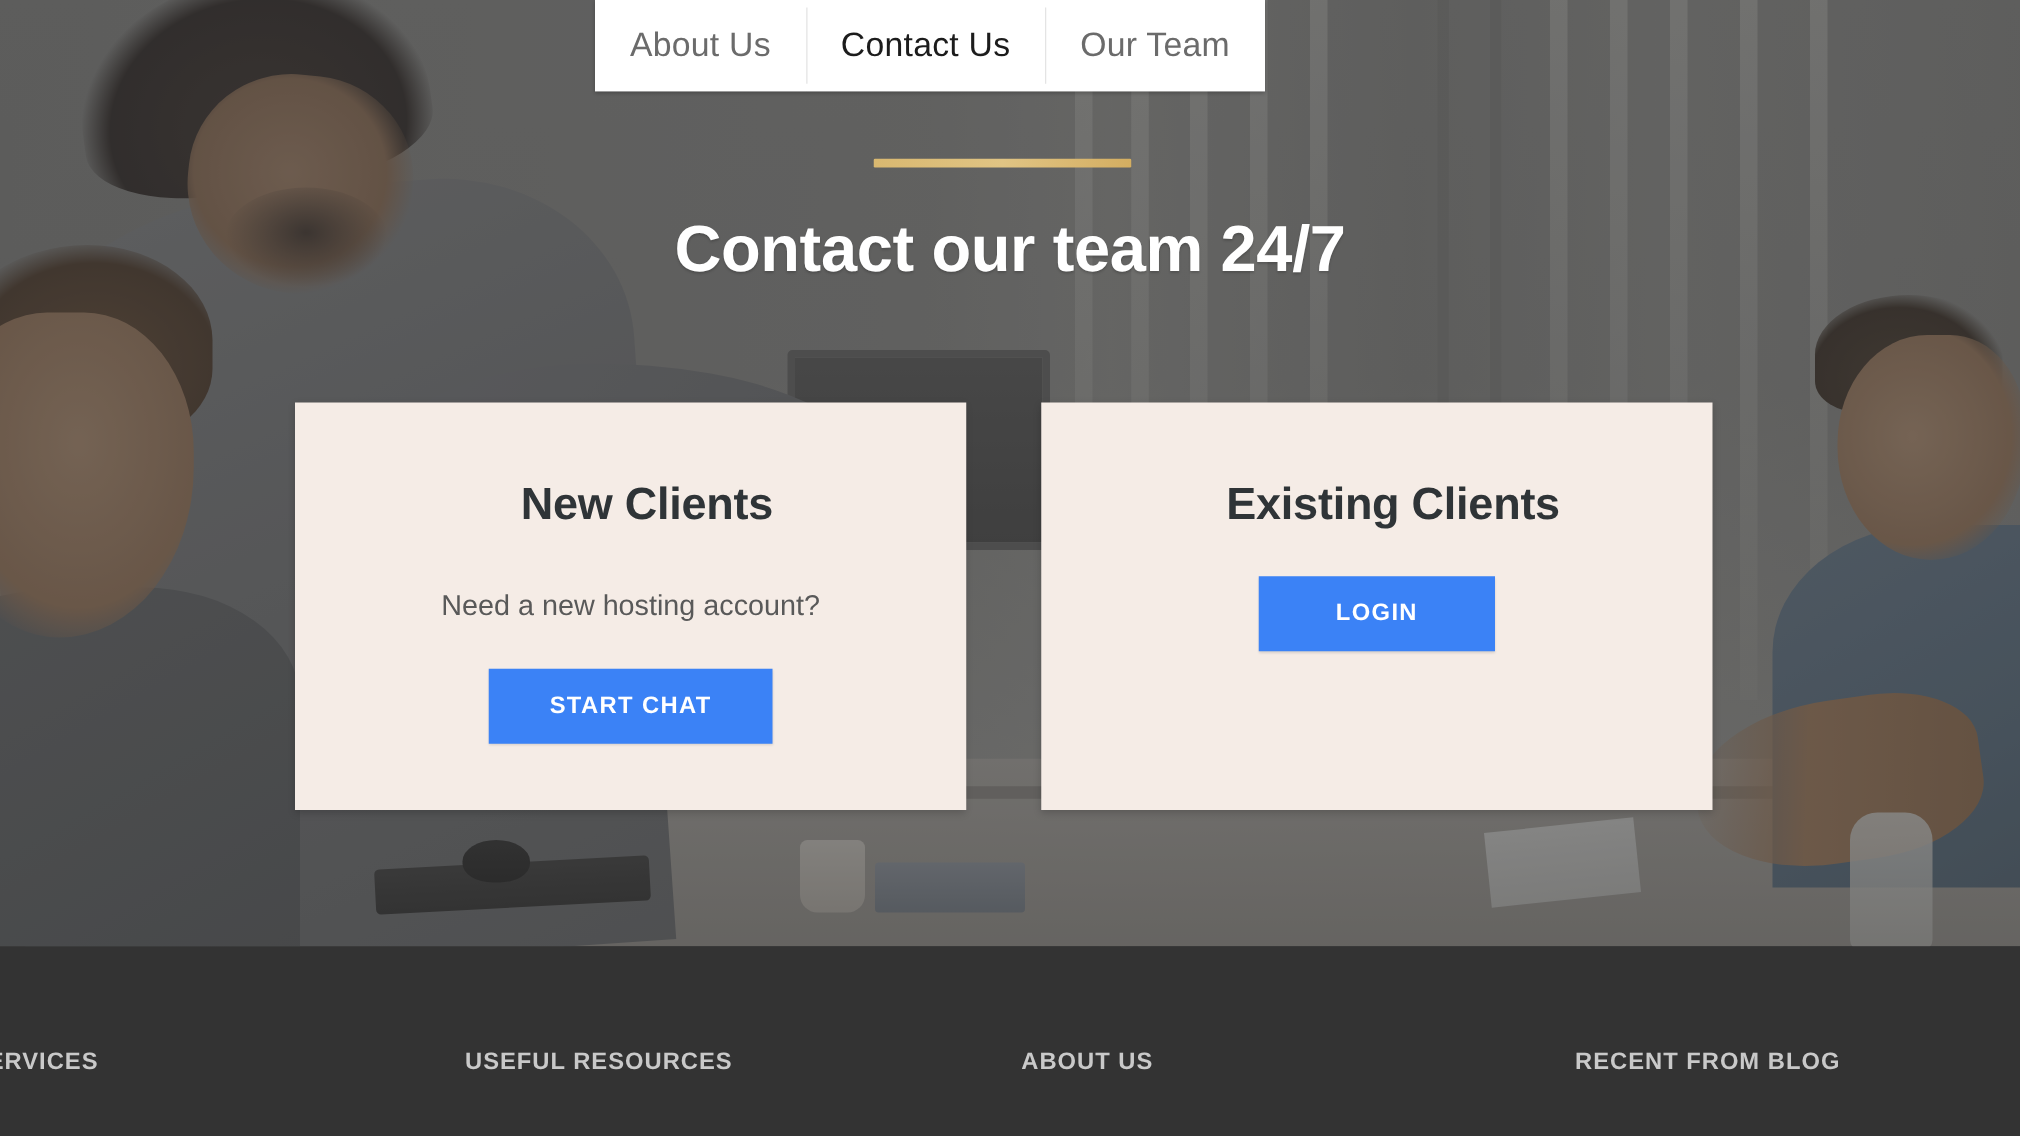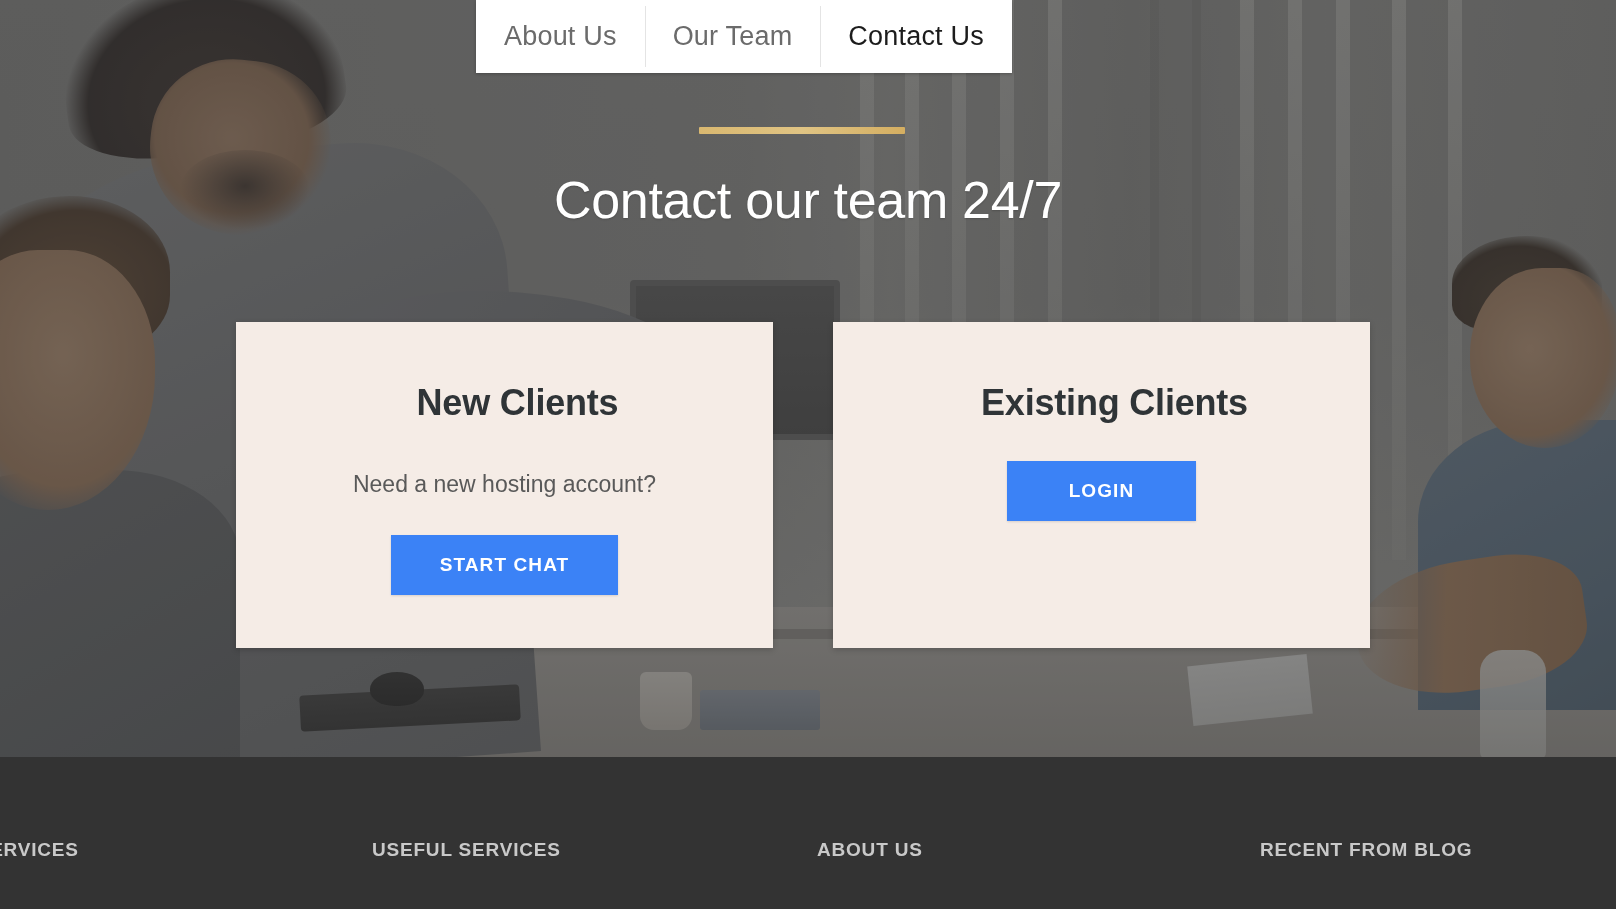--- a/index.html
+++ b/index.html
@@ -202,21 +202,21 @@
   }
   .gold-rule {
     position:absolute; left:699px; top:127px;
     width:206px; height:7px;
     background:linear-gradient(90deg,#d9b870,#e0c484 50%,#d4ae61);
     border-radius:1px;
   }
   .hero-title {
     position:absolute; left:0; top:170px; width:1616px;
     text-align:center;
-    font-size:52px; font-weight:normal; color:#ffffff;
+    font-size:52px; font-weight:bold; color:#ffffff;
     letter-spacing:-0.3px;
     text-shadow:0 1px 2px rgba(0,0,0,.18);
   }
 
   
   .card {
     position:absolute;
     top:322px; height:326px;
     background:#f5ece6;
     box-shadow:0 2px 6px rgba(0,0,0,.18);
@@ -324,22 +324,22 @@
       <div class="ph prop-books"></div>
       <div class="ph prop-paper"></div>
       <div class="ph prop-bottle"></div>
     </div>
 
     <div class="hero-overlay"></div>
   </div>
 
   <nav class="tabbar">
     <div class="tab">About Us</div>
+    <div class="tab active">Contact Us</div>
     <div class="tab">Our Team</div>
-    <div class="tab active">Contact Us</div>
   </nav>
 
   <div class="hero-content">
     <div class="gold-rule"></div>
     <h1 class="hero-title">Contact our team 24/7</h1>
 
     <div class="card left">
       <div class="card-title">New Clients</div>
       <div class="card-sub">Need a new hosting account?</div>
       <div class="card-btn-wrap">
@@ -351,19 +351,19 @@
       <div class="card-title">Existing Clients</div>
       <div class="card-btn-wrap">
         <button class="card-btn login">LOGIN</button>
       </div>
     </div>
   </div>
 
   <footer class="footer">
     <div class="footer-cols">
       <div class="fcol c1">G SERVICES</div>
-      <div class="fcol c2">USEFUL SERVICES</div>
+      <div class="fcol c2">USEFUL RESOURCES</div>
       <div class="fcol c3">ABOUT US</div>
       <div class="fcol c4">RECENT FROM BLOG</div>
     </div>
   </footer>
 
 </div>
 
 </body></html>

